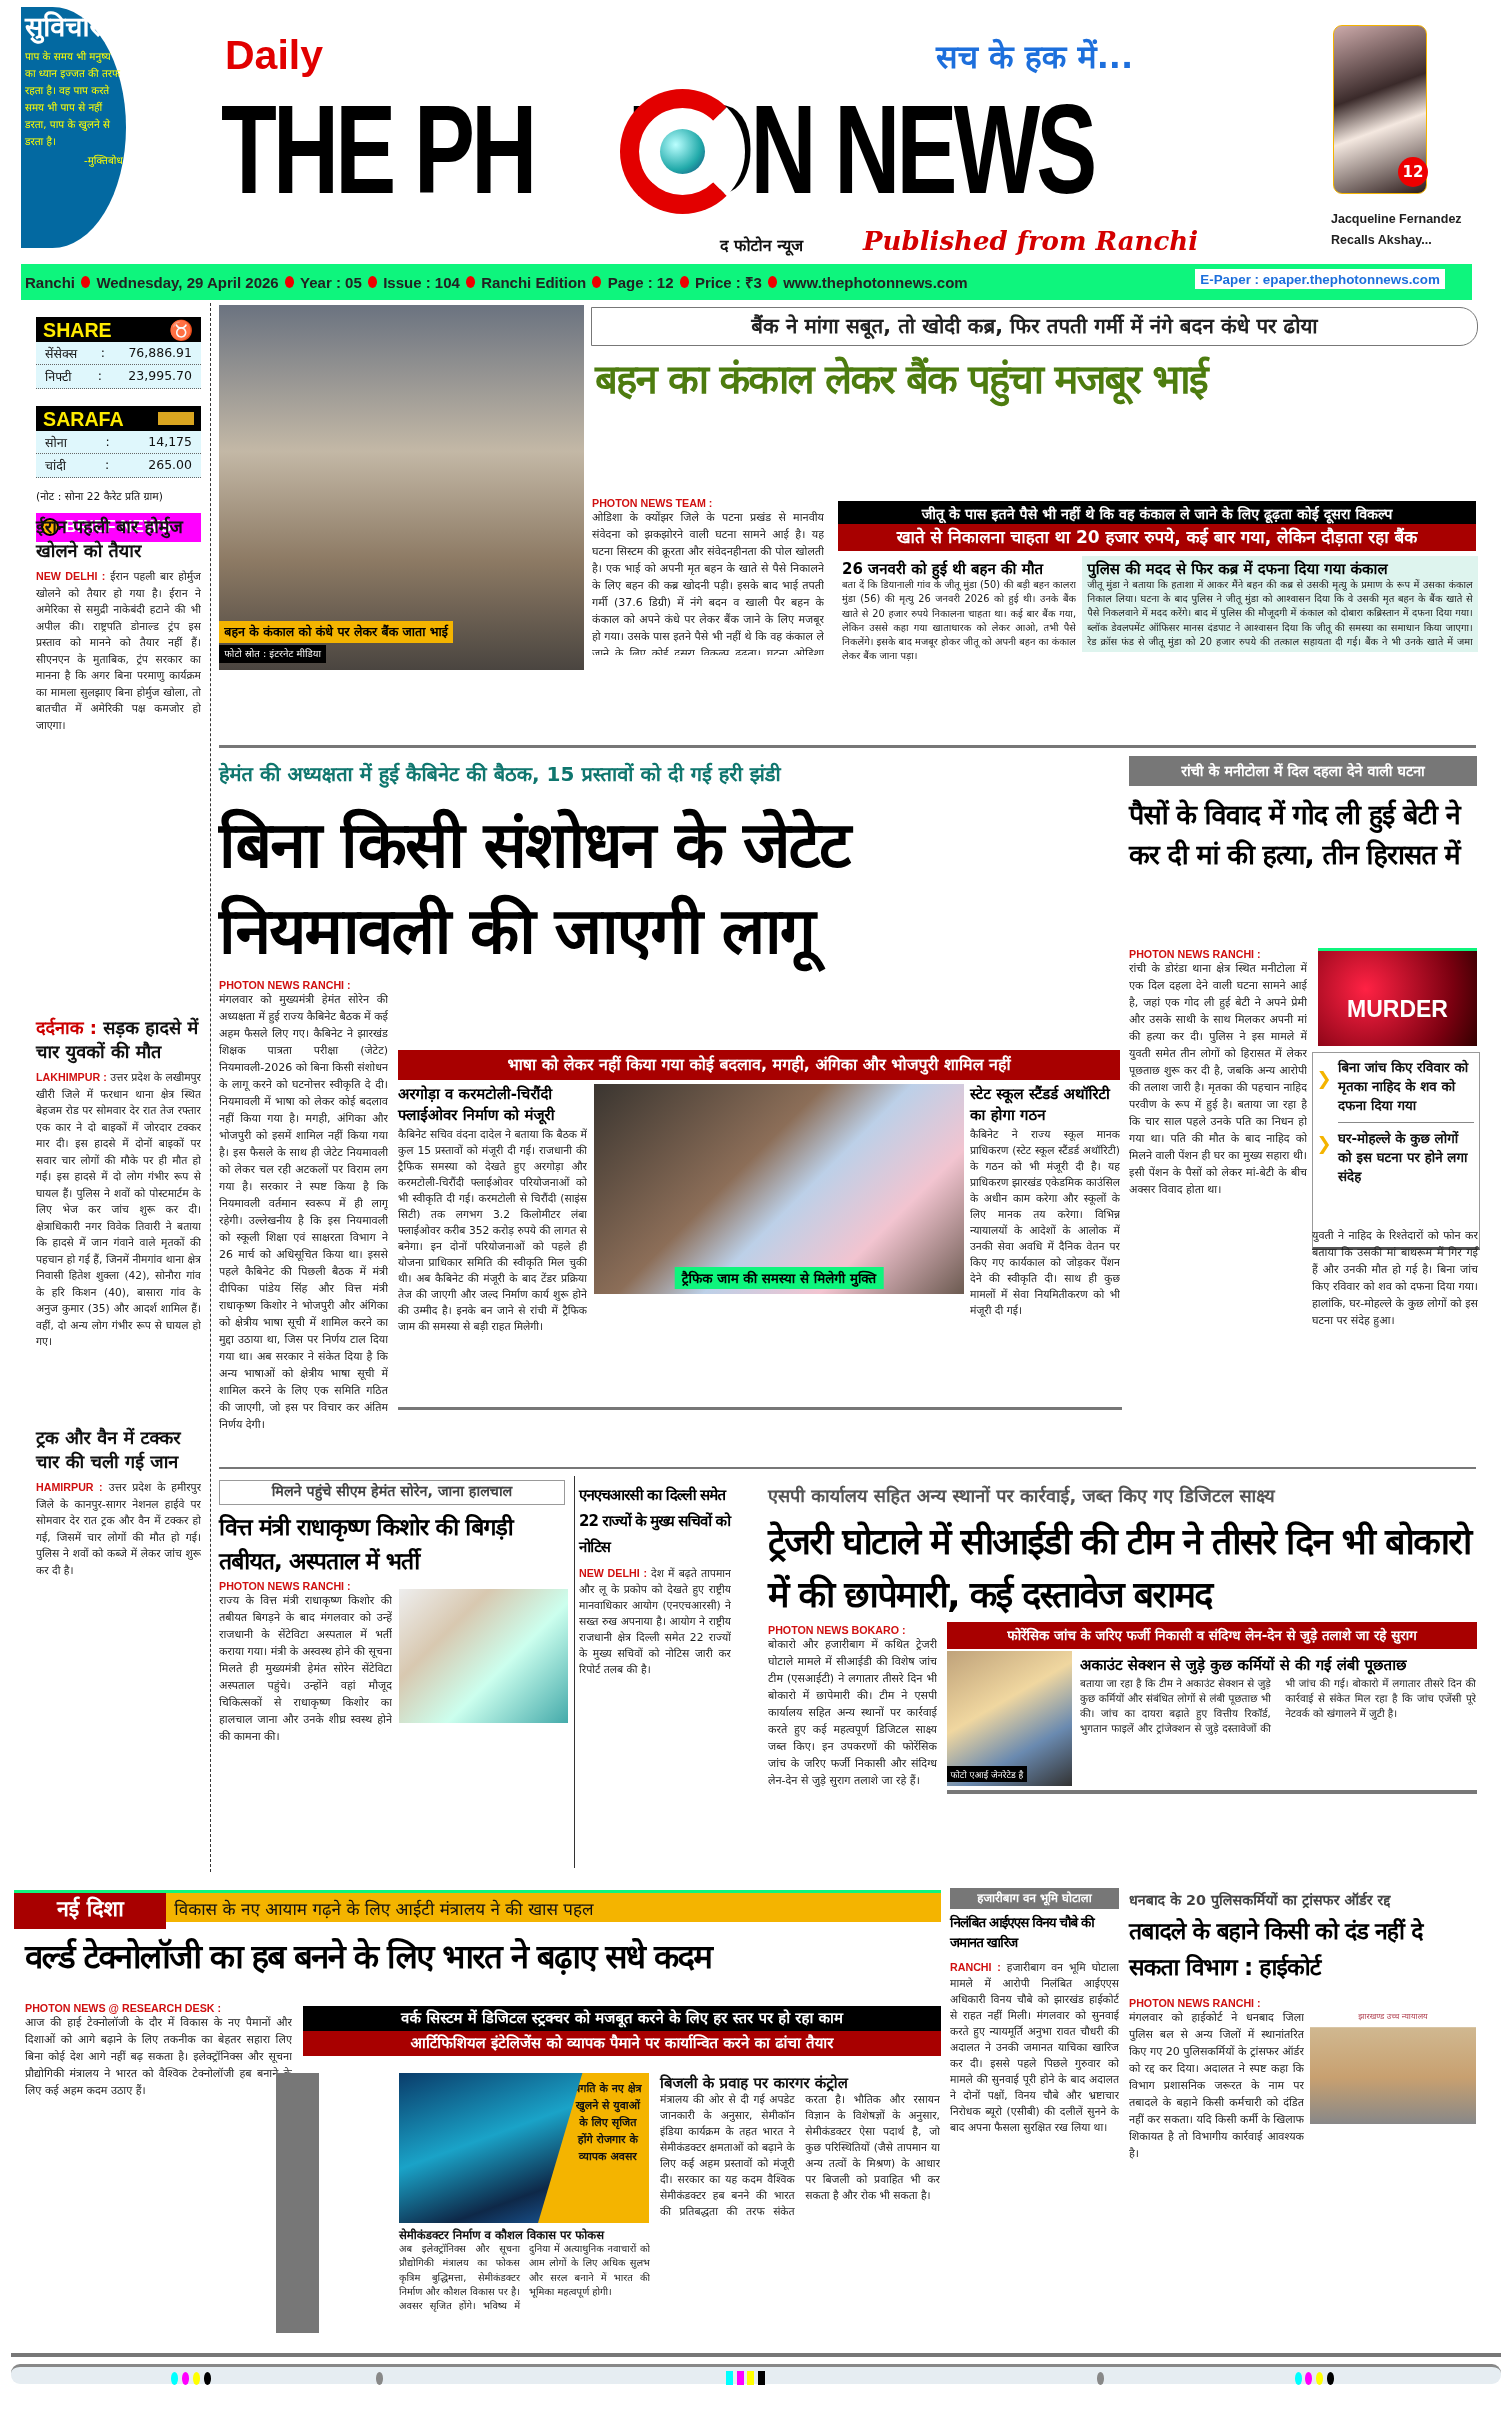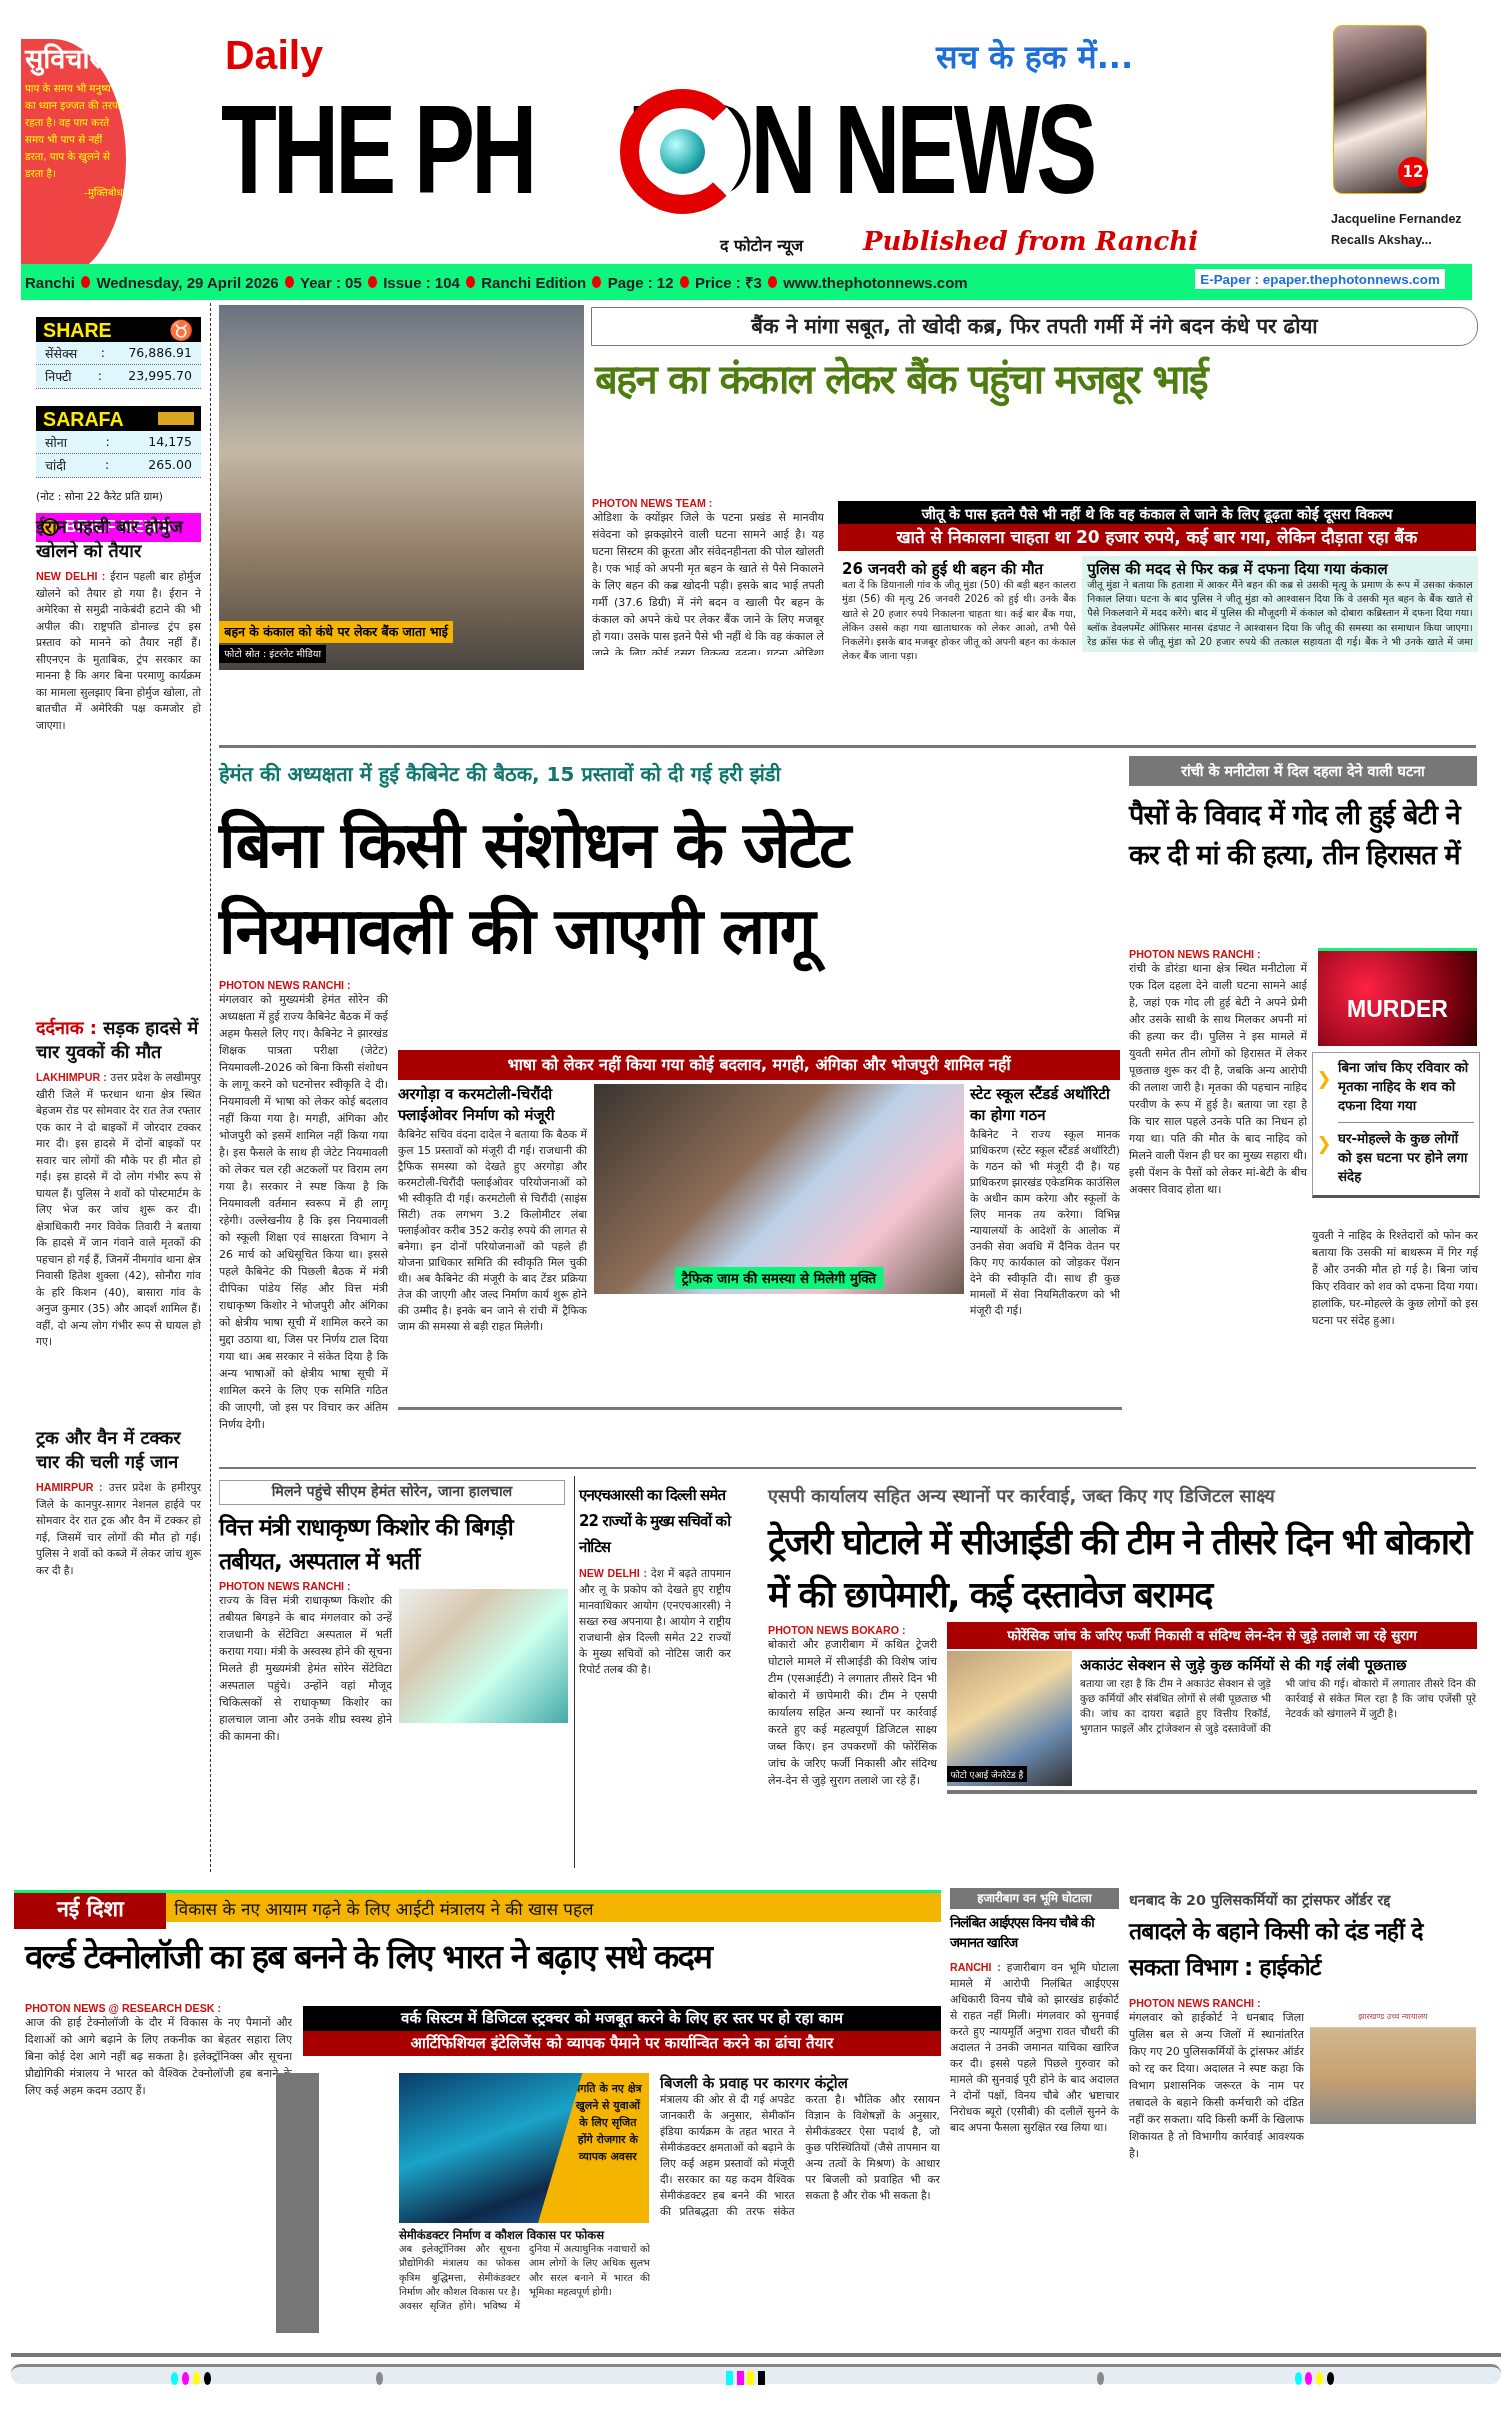--- a/index.html
+++ b/index.html
@@ -4,21 +4,21 @@
 <style>
 *{box-sizing:border-box;margin:0;padding:0}
 body{width:1512px;height:2426px;background:#fff;font-family:"DejaVu Sans",sans-serif;color:#111;position:relative;overflow:hidden}
 .abs{position:absolute}
 .bodytext{font-family:"DejaVu Sans",sans-serif;font-size:11px;line-height:17px;color:#222;text-align:justify}
 .dateline{color:#d01010;font-weight:bold;font-family:"Liberation Sans",sans-serif}
 .bigblack{font-family:"DejaVu Sans",sans-serif;font-weight:bold;color:#000;letter-spacing:-1.8px}
 .rule{background:#777}
 .photo{overflow:hidden}
 
-#suvichar{left:21.4px;top:39px;width:105px;height:241px;background:#ef4444;border-radius:0 70% 70% 0/0 50% 50% 0;padding:5.3px 3.6px}
+#suvichar{left:21.4px;top:7px;width:105px;height:241px;background:#0369a1;border-radius:0 70% 70% 0/0 50% 50% 0;padding:5.3px 3.6px}
 #suvichar .ttl{color:#fff;font-size:27px;font-weight:bold;line-height:30px}
 #suvichar .txt{color:#ff0;font-size:10.3px;line-height:17px;margin-top:5.3px}
 #suvichar .auth{color:#ff0;font-size:10.3px;text-align:right;margin-top:3.6px}
 #daily{left:225px;top:32px;color:#e10000;font-family:"Liberation Sans",sans-serif;font-weight:bold;font-size:41px}
 #mast{left:221px;top:78px;font-family:"Liberation Sans",sans-serif;font-weight:900;font-size:127px;line-height:143px;letter-spacing:-5.3px;color:#000;transform:scaleX(.72);transform-origin:left top;white-space:nowrap}
 #logo-o{left:620px;top:89px;width:125px;height:125px;border-radius:50%;border:19.6px solid #e30000;border-right-color:#fff;background:#fff}
 #logo-o .globe{position:absolute;left:21.4px;top:21.4px;width:45px;height:45px;border-radius:50%;background:radial-gradient(circle at 35% 35%,#bff,#2aa 60%,#147)}
 #tagline{left:936px;top:34px;color:#1d6fdc;font-size:32px;font-weight:bold}
 #hindi-name{left:720px;top:234px;font-size:16px;font-weight:bold}
 #published{left:863px;top:226px;color:#d40000;font-family:"DejaVu Serif",serif;font-style:italic;font-weight:bold;font-size:26px}
@@ -47,21 +47,21 @@
 #head1 .l2{color:#4d7c0f}
 .blackbar{background:#000;color:#fff;font-weight:bold;text-align:center}
 .redbar{background:#a80000;color:#fff;font-weight:bold;text-align:center}
 .sub{font-weight:bold;font-size:15px;color:#000}
 #box-green{background:#def4ee}
 #kicker2{left:219px;top:760px;width:856px;font-size:20px;font-weight:bold;color:#0f766e}
 #head2{left:219px;top:802px;width:874px;font-size:64px;line-height:86px}
 #kicker3{left:1129px;top:756px;width:348px;height:30px;background:#777;color:#fff;font-size:14.3px;font-weight:bold;text-align:center;line-height:30px}
 #head3{left:1129px;top:795px;width:348px;font-size:27px;line-height:40px}
 #murder-img{left:1318px;top:948px;width:159px;height:98px;background:radial-gradient(circle at 30% 40%,#ff2244,#7a0010 70%,#300);color:#fff;font-family:"Liberation Sans",sans-serif;font-weight:900;font-size:23px;text-align:center;line-height:116px;border-top:3.6px solid #0ef57d}
-#murder-pts{left:1312px;top:1052px;width:168px;height:146px;border:1.8px solid #999;border-bottom:3.6px solid #555;padding:5.3px 5.3px 5.3px 25px;font-size:13.4px;line-height:19px;font-weight:bold}
+#murder-pts{left:1312px;top:1052px;width:168px;height:198px;border:1.8px solid #999;border-bottom:3.6px solid #555;padding:5.3px 5.3px 5.3px 25px;font-size:13.4px;line-height:19px;font-weight:bold}
 #murder-pts .pt{position:relative;margin-bottom:7.1px}
 #murder-pts .pt:before{content:"❯";position:absolute;left:-21.4px;top:10.7px;color:#f4b400;font-size:18px}
 #barlang{left:398px;top:1050px;width:722px;height:30px;font-size:16px;line-height:30px}
 #ph2{left:594px;top:1084px;width:370px;height:210px;background:linear-gradient(135deg,#3a3530,#8c6e58 40%,#bcd0e8 55%,#f2c4d0 75%,#6b5a50)}
 #ph2 .cap{position:absolute;left:50%;transform:translateX(-50%);bottom:5.3px;background:#0ef57d;color:#000;font-weight:bold;font-size:13.4px;padding:1.8px 7.1px;white-space:nowrap}
 #kick4{left:219px;top:1480px;width:346px;height:25px;border:1.8px solid #999;font-size:14.3px;font-weight:bold;text-align:center;line-height:21.4px;color:#444}
 #head4{left:219px;top:1510px;width:348px;font-size:23px;line-height:34px}
 #ph4{left:399px;top:1589px;width:169px;height:134px;background:linear-gradient(135deg,#eee,#d8c8b0 30%,#cfe 60%,#4aa)}
 #head5{left:579px;top:1482px;width:152px;font-size:15px;line-height:26px}
 #kick6{left:768px;top:1483px;width:710px;font-size:18px;font-weight:bold;color:#555}

